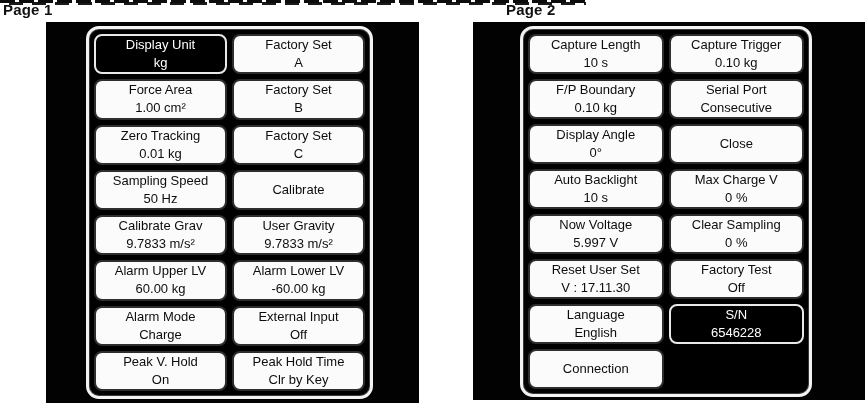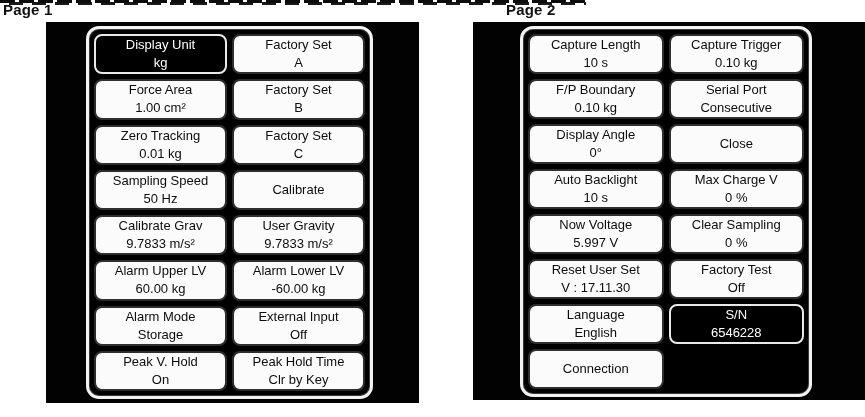--- a/index.html
+++ b/index.html
@@ -95,21 +95,21 @@
       <div class="cell">
         <div class="lbl">Alarm Upper LV</div>
         <div class="val">60.00 kg</div>
       </div>
       <div class="cell">
         <div class="lbl">Alarm Lower LV</div>
         <div class="val">-60.00 kg</div>
       </div>
       <div class="cell">
         <div class="lbl">Alarm Mode</div>
-        <div class="val">Storage</div>
+        <div class="val">Charge</div>
       </div>
       <div class="cell">
         <div class="lbl">External Input</div>
         <div class="val">Off</div>
       </div>
       <div class="cell">
         <div class="lbl">Peak V. Hold</div>
         <div class="val">On</div>
       </div>
       <div class="cell">

